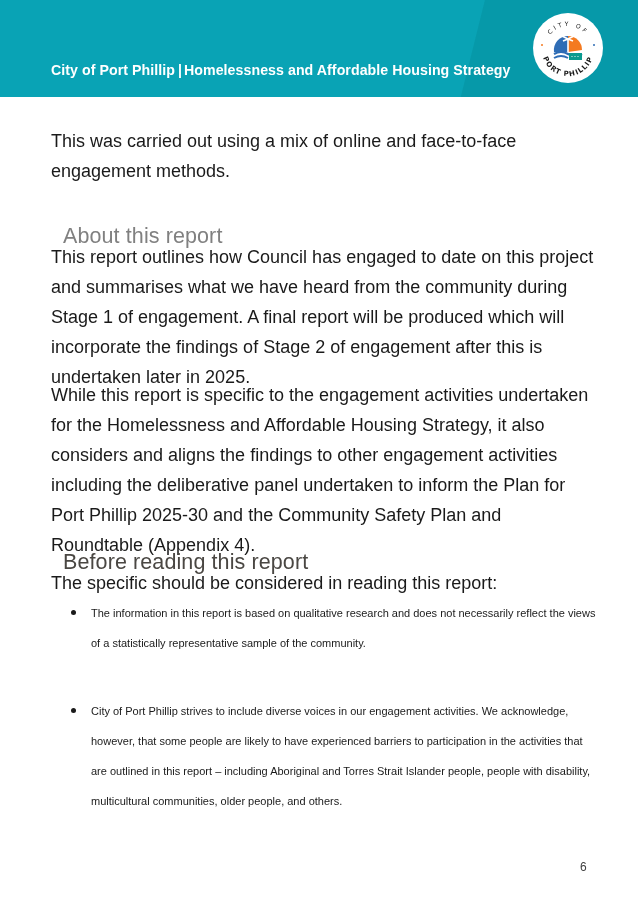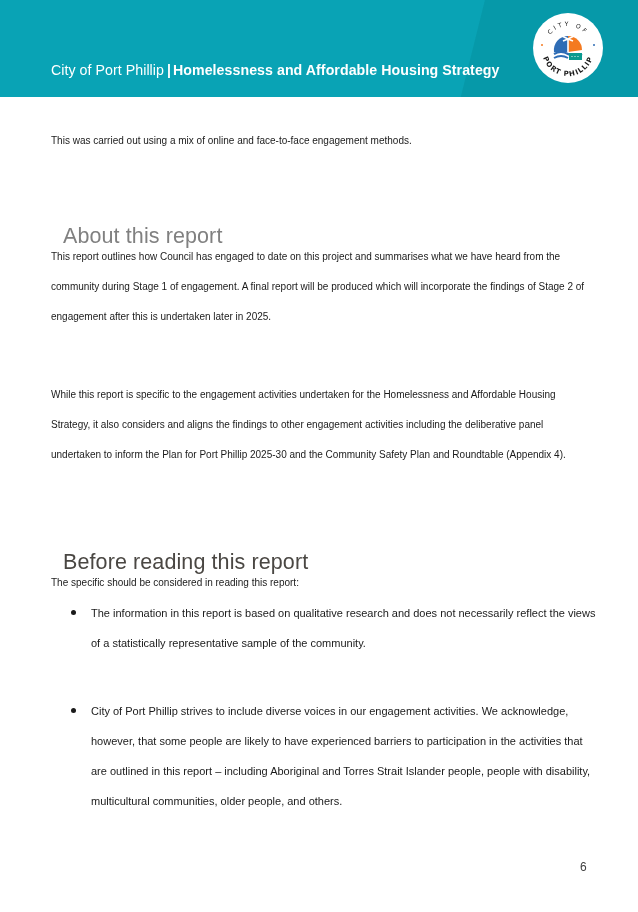--- a/index.html
+++ b/index.html
@@ -17,30 +17,30 @@
     }
     .header .stripe {
       position: absolute; top: 0; left: 0; width: 100%; height: 100%;
       background: linear-gradient(104deg, transparent 0 470px, #0699a9 471px 100%);
     }
     .header .title {
       position: absolute; left: 51px; top: 62px;
       font-size: 14.2px; color: #ffffff; white-space: nowrap;
       letter-spacing: 0.05px;
     }
-    .header .title .org { font-weight: normal; }
+    .header .title .org { font-weight: bold; }
     .header .title .sep { font-weight: bold; margin: 0 2px 0 3px; }
     .header .title .doc { font-weight: bold; }
     .logo {
       position: absolute; left: 532px; top: 12px; width: 72px; height: 72px;
     }
     .content { position: absolute; left: 51px; top: 0; width: 545px; }
     p.body {
       position: absolute; left: 0; margin: 0;
-      font-size: 10px; line-height: 30px; color: #1a1a1a;
+      font-size: 18px; line-height: 30px; color: #1a1a1a;
       width: 545px;
     }
     h2 {
       position: absolute; left: 0; margin: 12px;
       font-weight: normal; font-size: 21.5px;
       letter-spacing: 0.1px;
     }
     h2.grey { color: #808080; }
     h2.dark { color: #4a4743; text-align: center; }
     .bullet-item {

